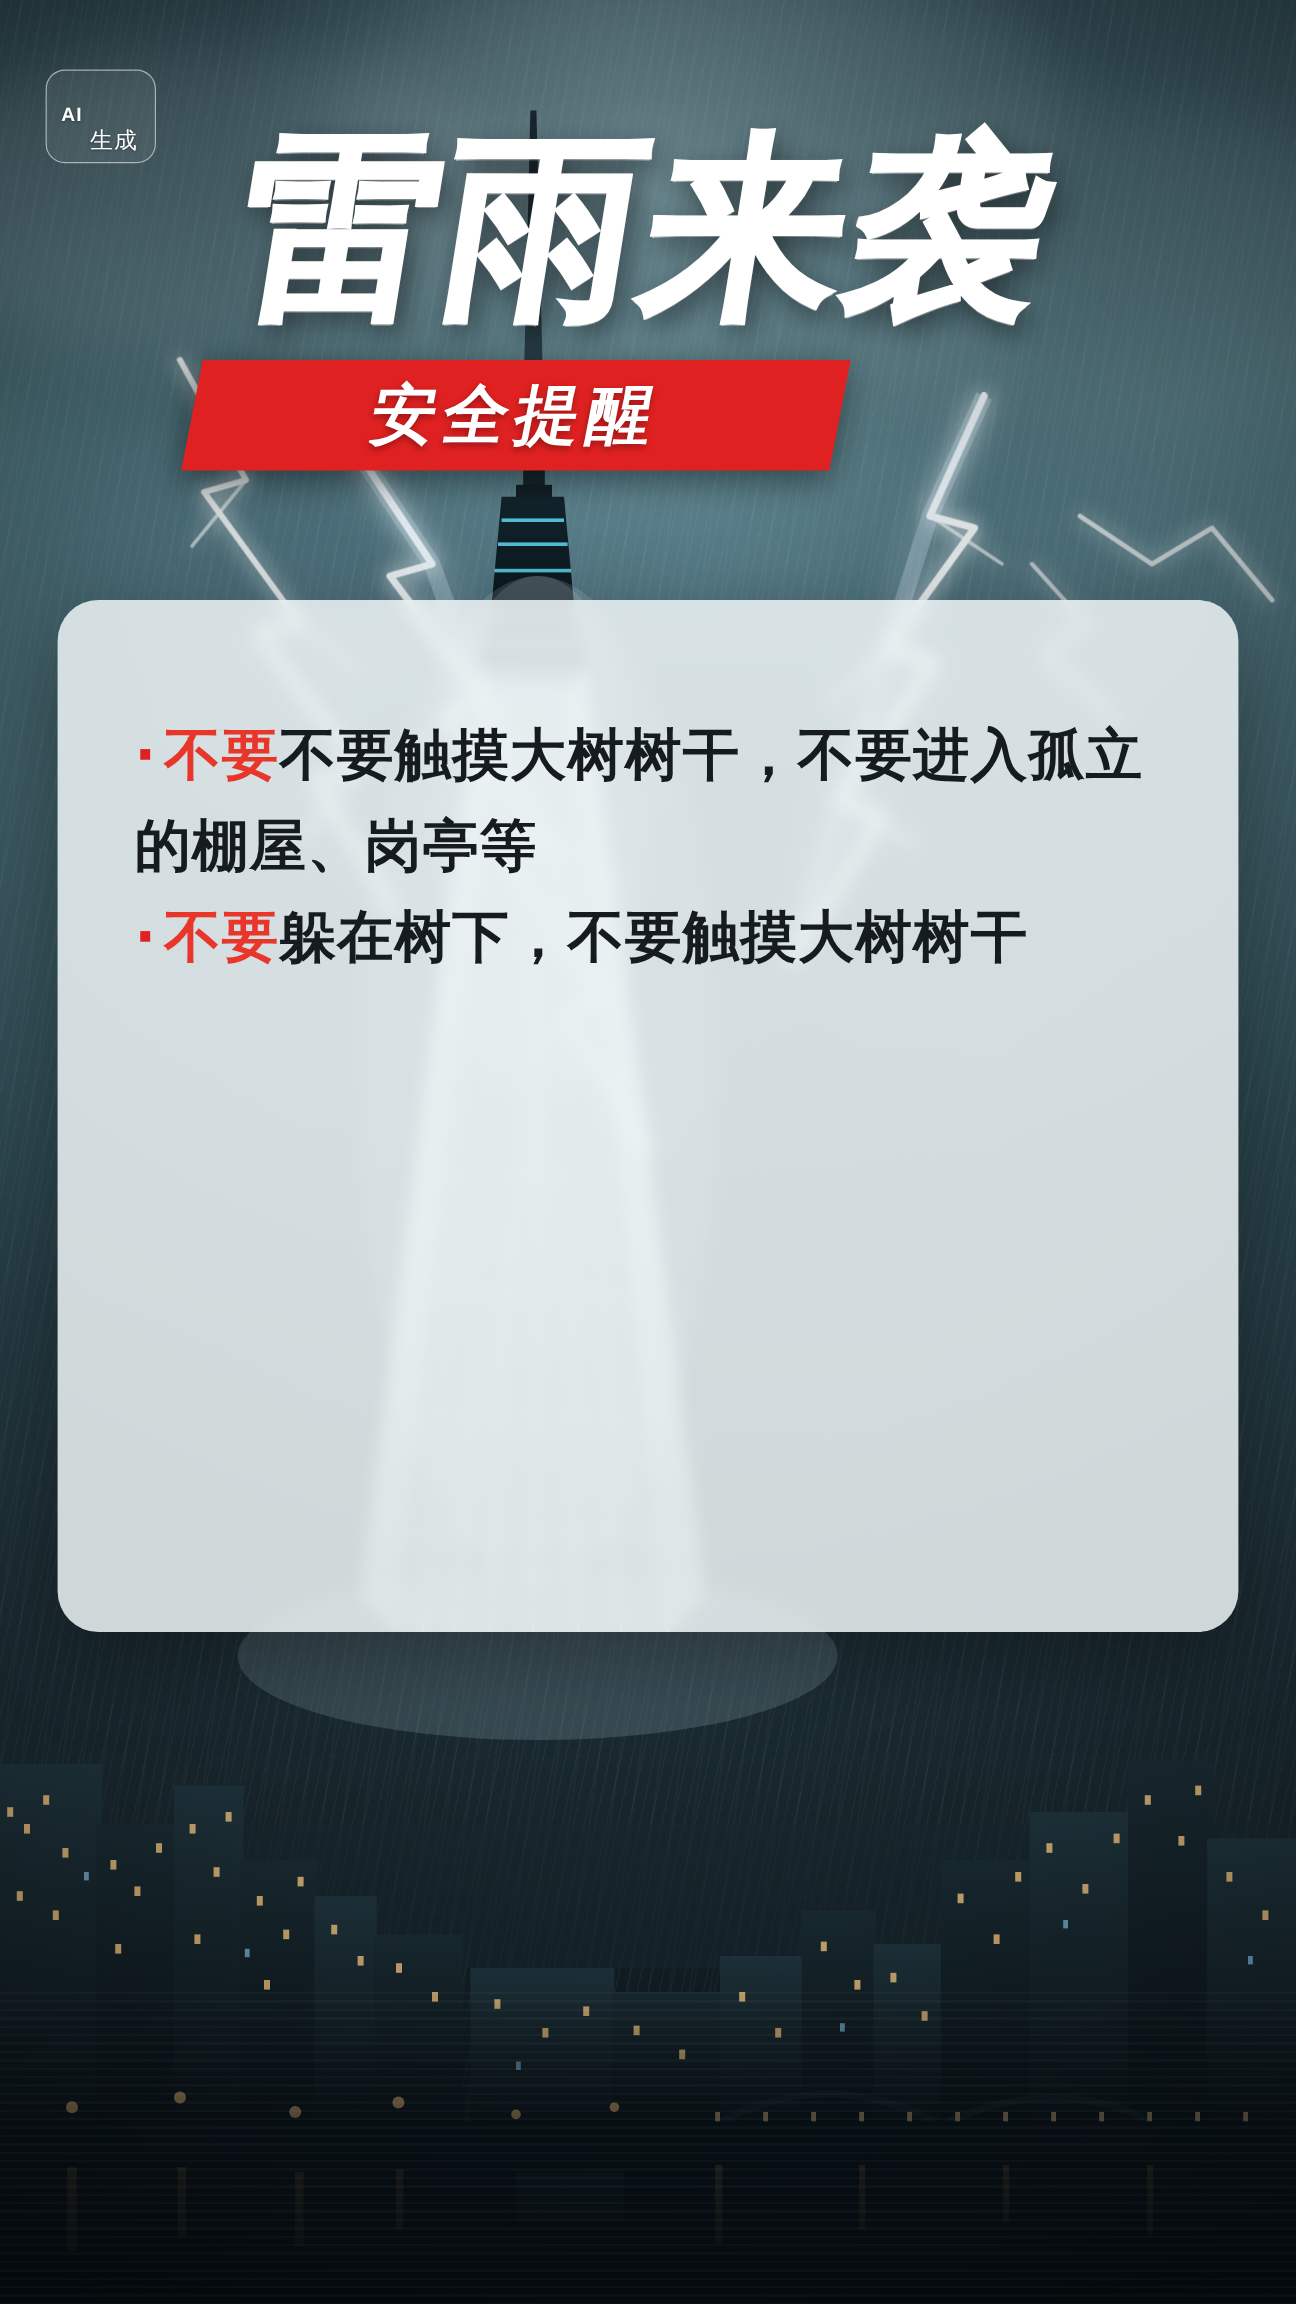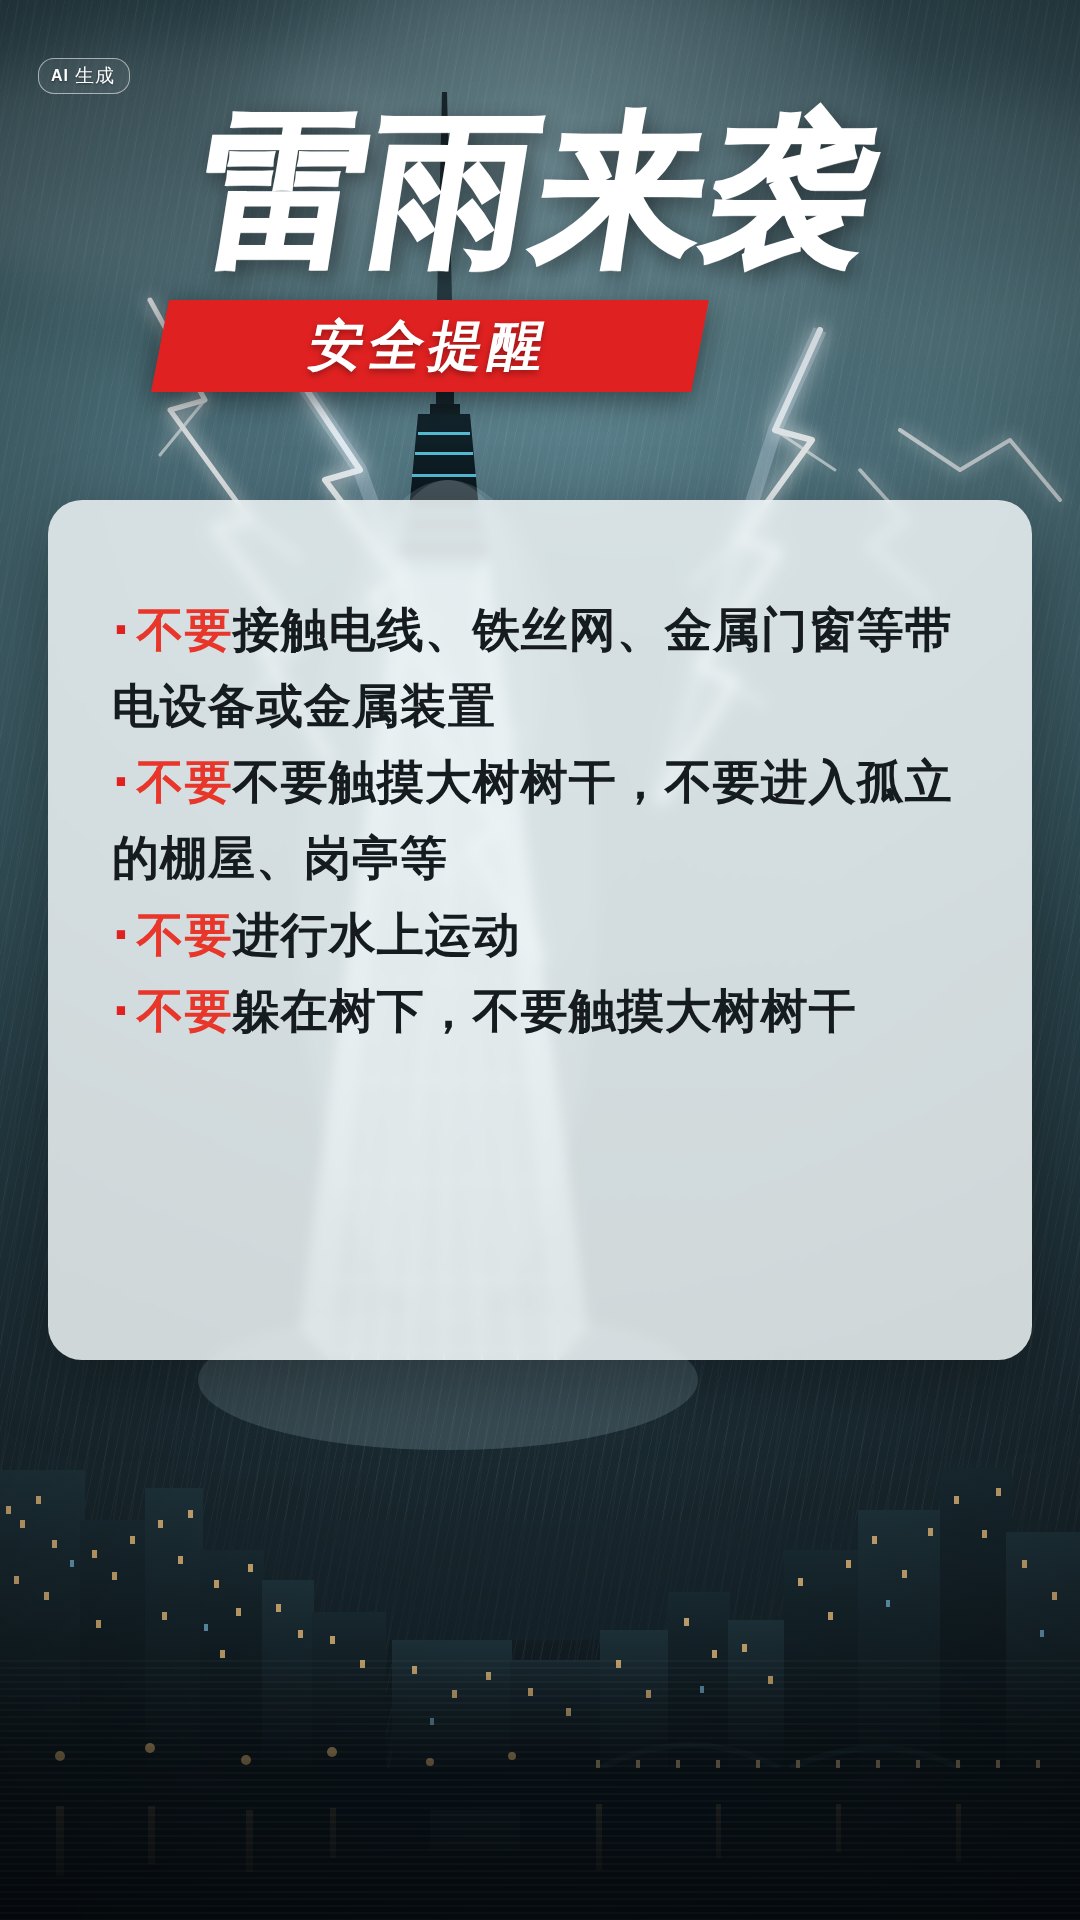--- a/index.html
+++ b/index.html
@@ -121,21 +121,21 @@
     border: 1px solid rgba(255,255,255,0.55);
     border-radius: 16px;
     color: #ffffff;
     font-size: 20px;
     line-height: 1;
     letter-spacing: 1px;
     background: rgba(255,255,255,0.06);
     text-shadow: 0 1px 2px rgba(0,0,0,.4);
   }
   .ai-badge .ai-mark { font-size: 16px; font-weight: 700; }
-  .ai-badge .ai-text { font-size: 19px; }
+  .ai-badge .ai-text { font-size: 19px; margin-top: 42px; }
 
   
   .title-wrap {
     position: absolute;
     left: 0; top: 108px;
     width: 1080px;
     text-align: center;
   }
   .title {
     display: inline-block;
@@ -497,31 +497,25 @@
   <div class="title-wrap">
     <span class="title">雷雨来袭</span>
   </div>
 
   <div class="ribbon"></div>
   <div class="ribbon-text">安全提醒</div>
 
   <div class="card">
     <div class="tips">
 
-      <div class="tip">
-        <span class="dot">·</span><span class="no">不要</span><span>接触电线、铁丝网、金属门窗等带电设备或金属装置</span>
-      </div>
 
       <div class="tip">
         <span class="dot">·</span><span class="no">不要</span><span>不要触摸大树树干，不要进入孤立的棚屋、岗亭等</span>
       </div>
 
-      <div class="tip">
-        <span class="dot">·</span><span class="no">不要</span><span>进行水上运动</span>
-      </div>
 
       <div class="tip">
         <span class="dot">·</span><span class="no">不要</span><span>躲在树下，不要触摸大树树干</span>
       </div>
 
 
     </div>
   </div>
 
 </div>

